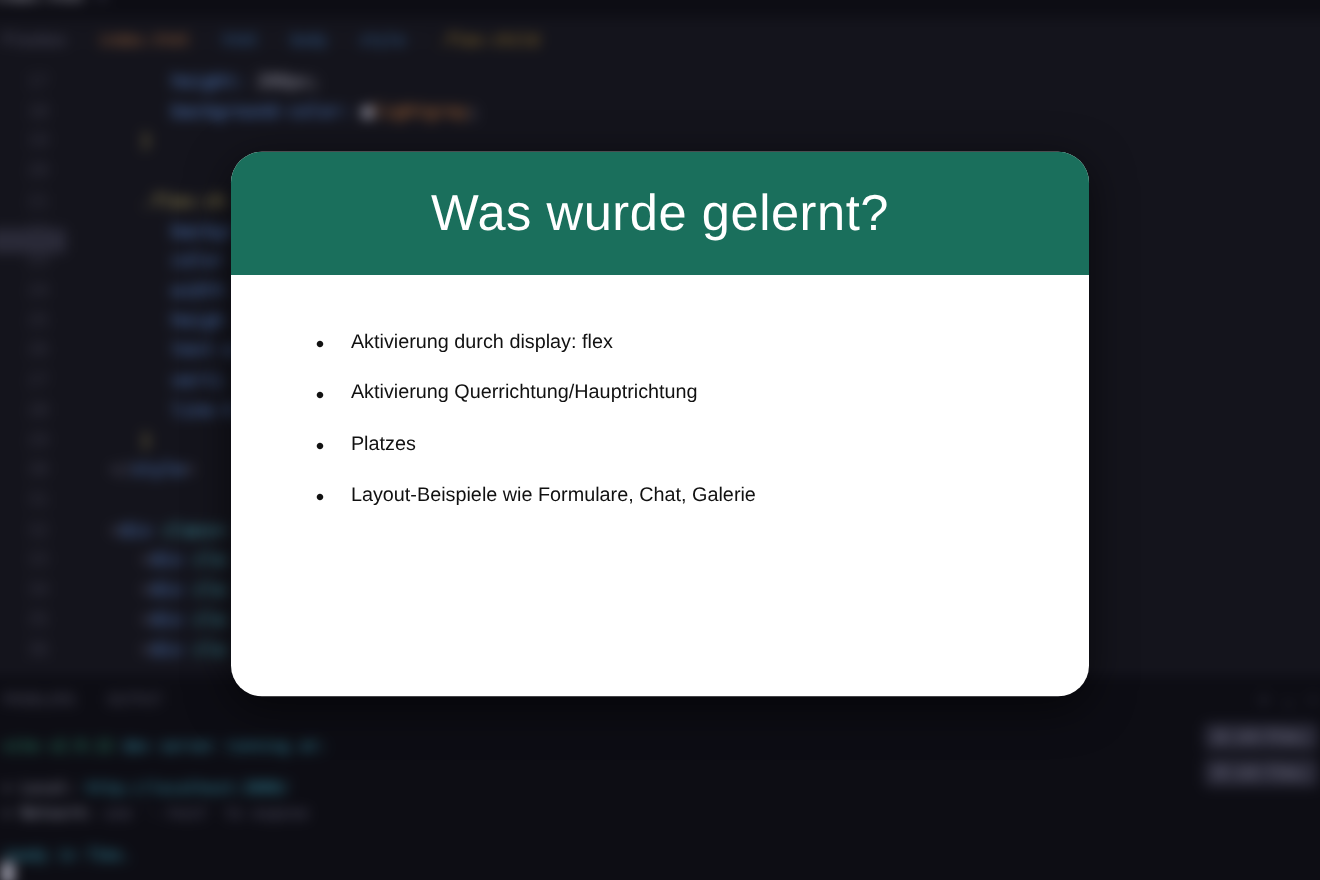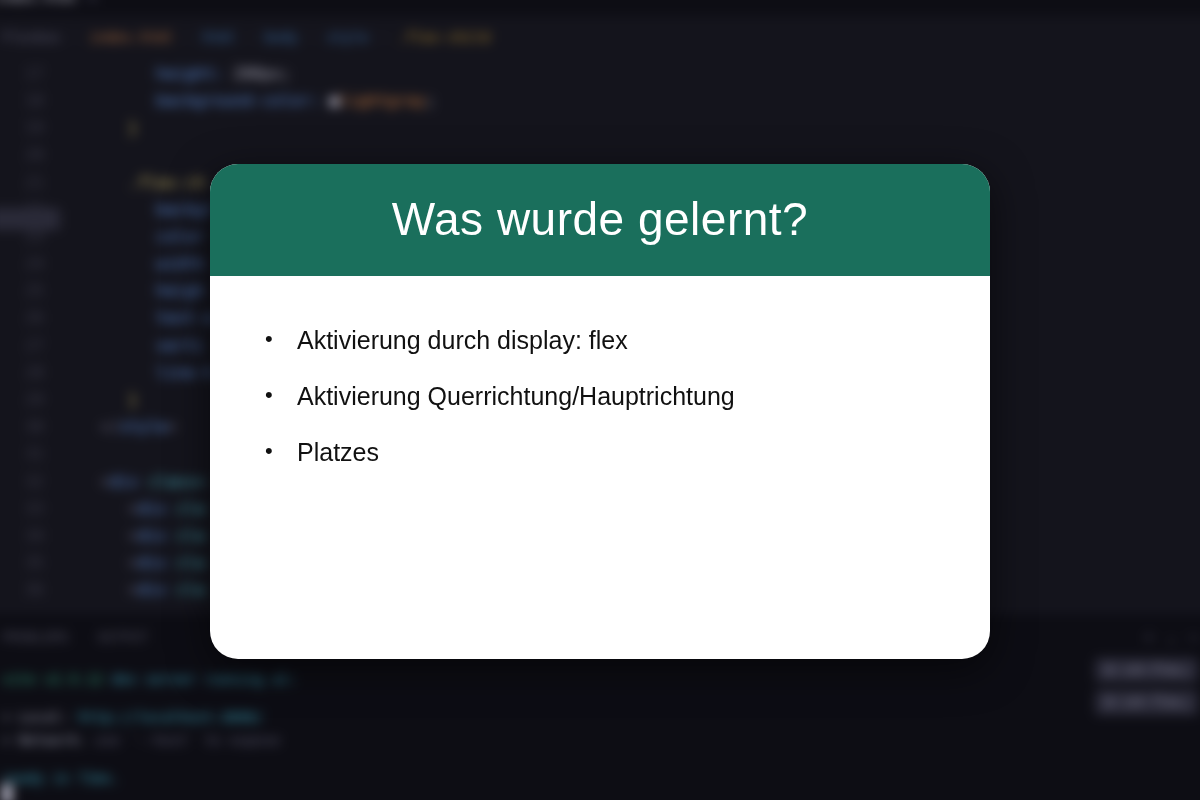--- a/index.html
+++ b/index.html
@@ -103,40 +103,40 @@
     .sq { width:10px; height:10px; background:#4a4a5c; display:inline-block;}
     .cursor {
       position:absolute; left:22px; bottom:16px;
       width:10px; height:20px; background:#b8b8c8;
     }
 
     
     .card {
       position: absolute;
       left: 210px;
-      top: 164px;
+      top: 138px;
       width: 780px;
       height: 495px;
       background: #fff;
       border-radius: 28px;
       box-shadow: 0 10px 40px rgba(0,0,0,.55);
       overflow: hidden;
     }
     .card-header {
       background: #1a6f5c;
       color: #fff;
       text-align: center;
       padding: 28px 20px 30px;
       font-size: 46px;
       font-weight: 500;
       letter-spacing: .5px;
     }
     .card-body {
-      padding: 48px 40px 0 55px;
-      font-size: 25px;
+      padding: 48px 40px 0 77px;
+      font-size: 18px;
       color: #111;
     }
     .card-body ul { list-style: none; }
     .card-body li {
       position: relative;
       padding-left: 32px;
       margin-bottom: 22px;
       line-height: 1.35;
     }
     .card-body li::before {
@@ -306,15 +306,16 @@
   </div>
 </div>
 
 <div class="card">
   <div class="card-header">Was wurde gelernt?</div>
   <div class="card-body">
     <ul id="bullets">
         <li>Aktivierung durch display: flex</li>
         <li>Aktivierung Querrichtung/Hauptrichtung</li>
         <li>Platzes</li>
+        <li>Layout-Beispiele wie Formulare, Chat, Galerie</li>
       </ul>
   </div>
 </div>
 
 </body></html>

